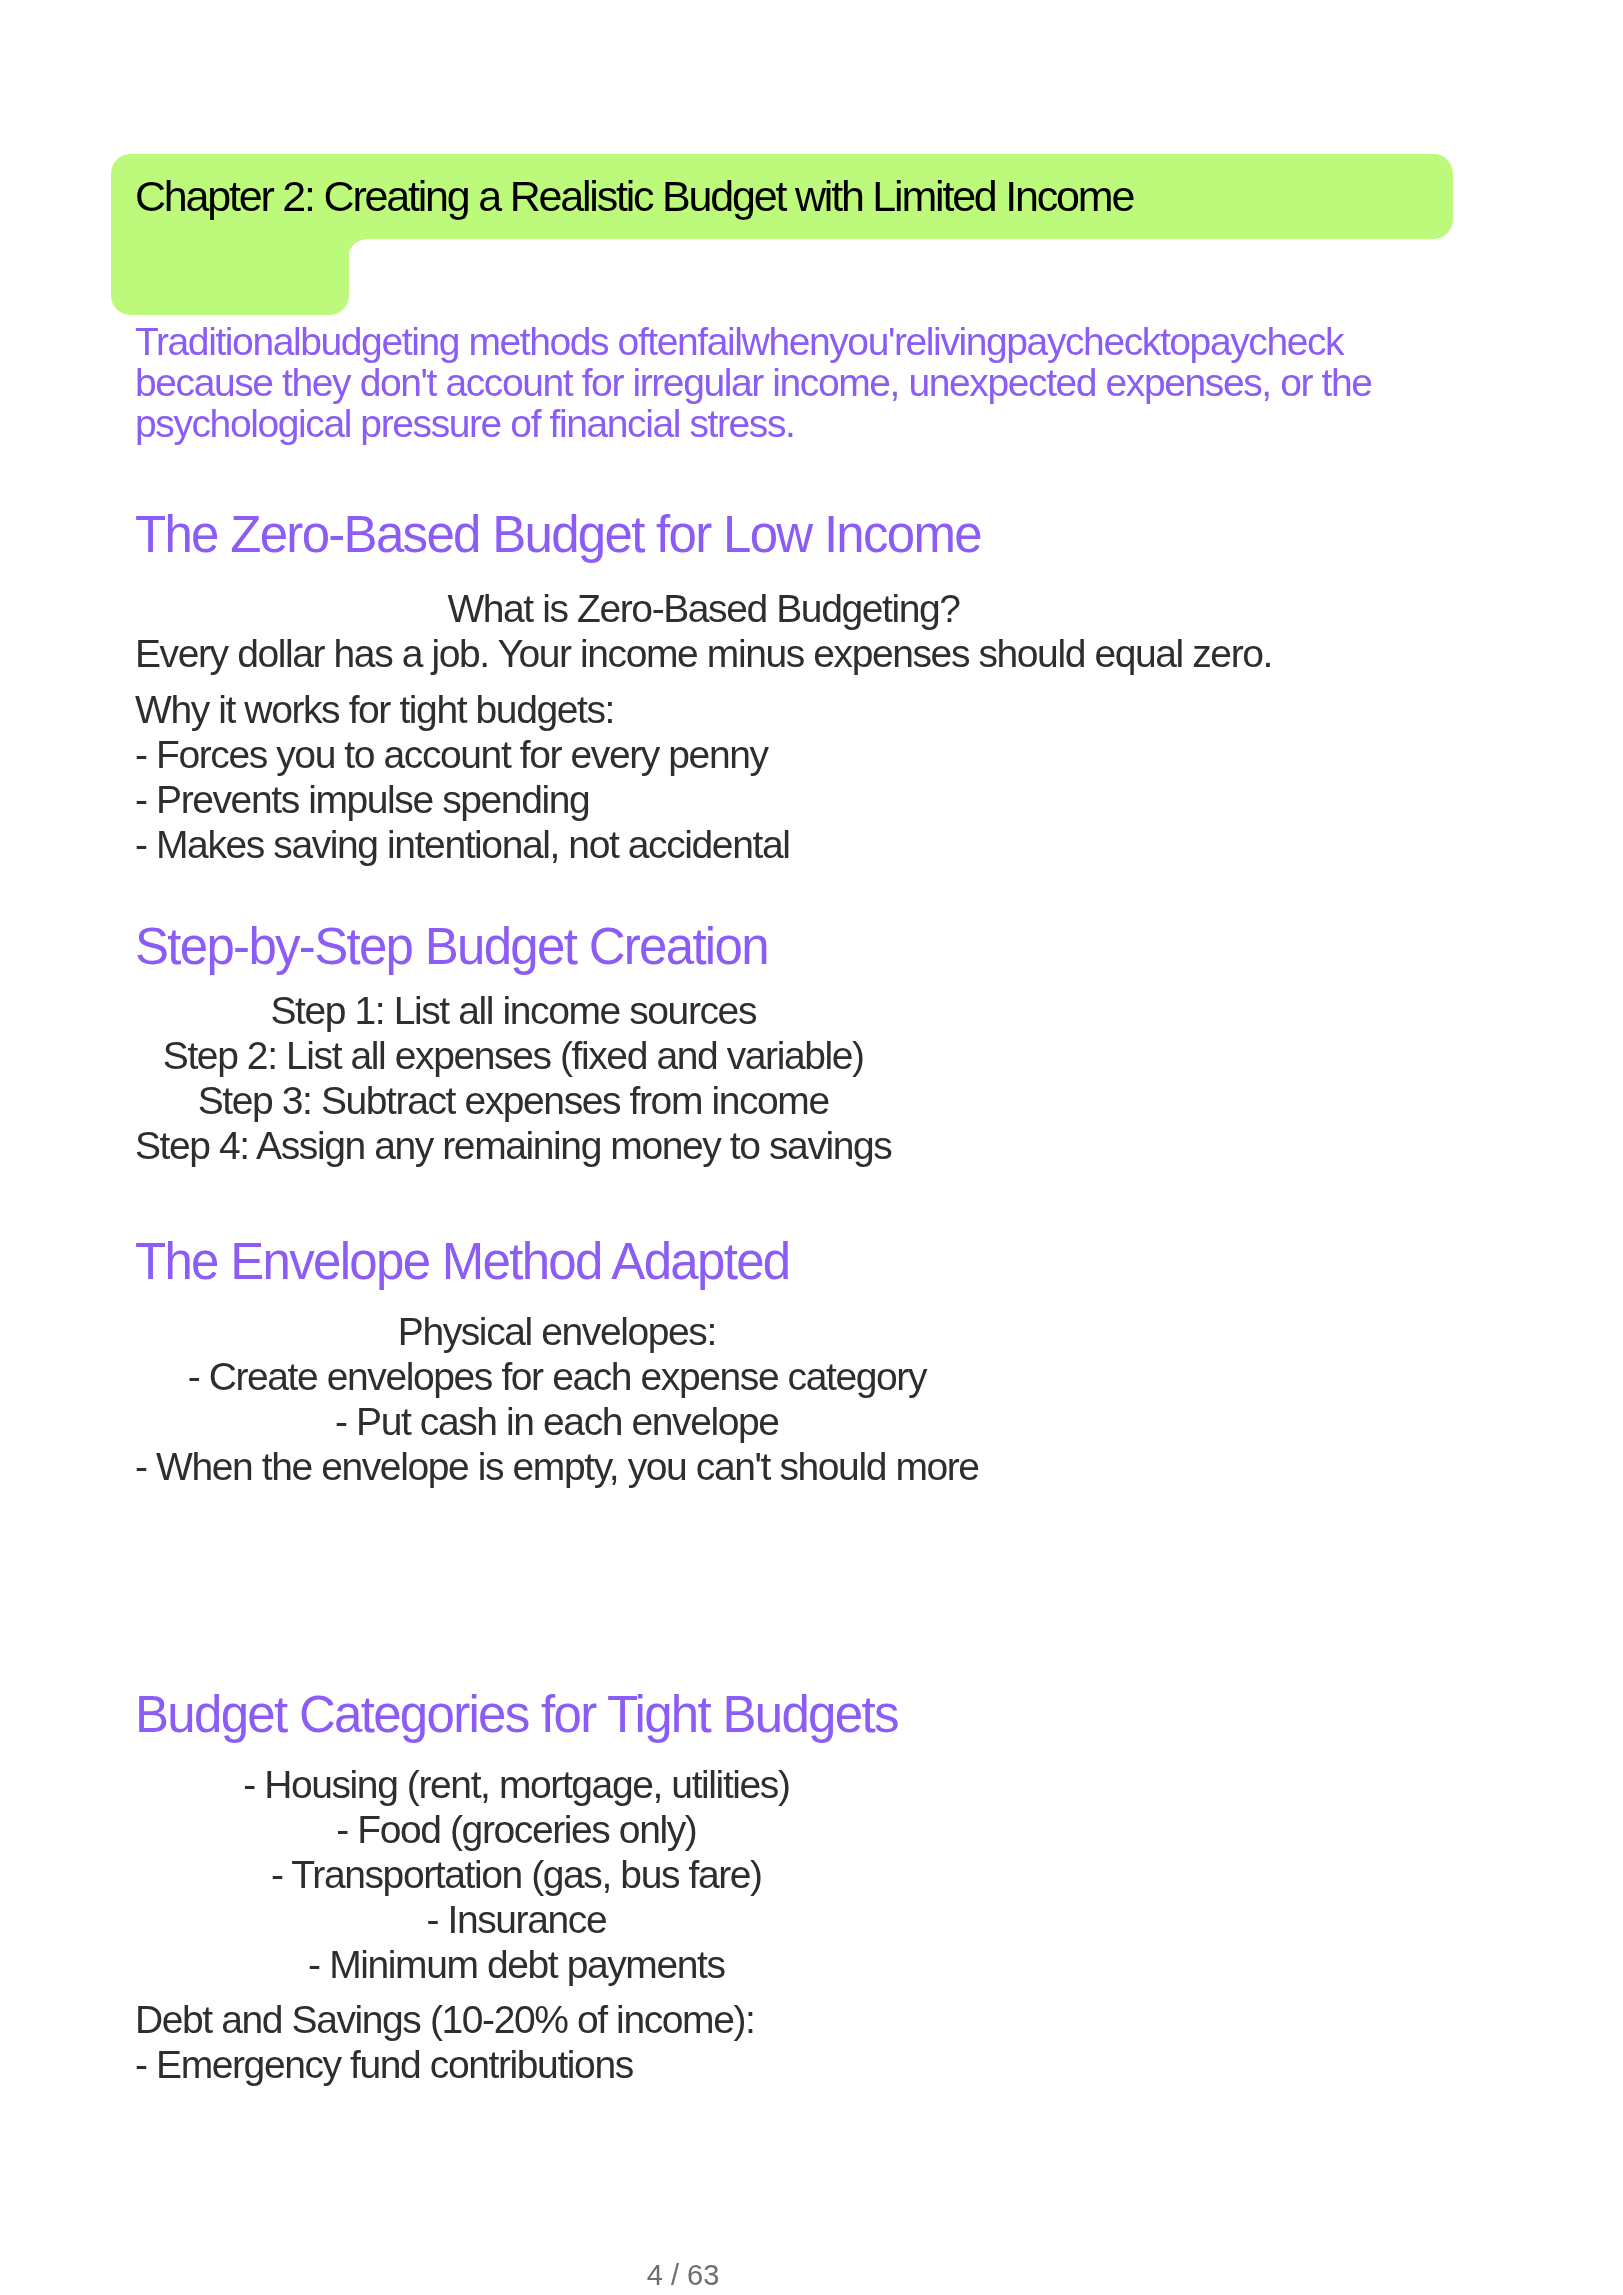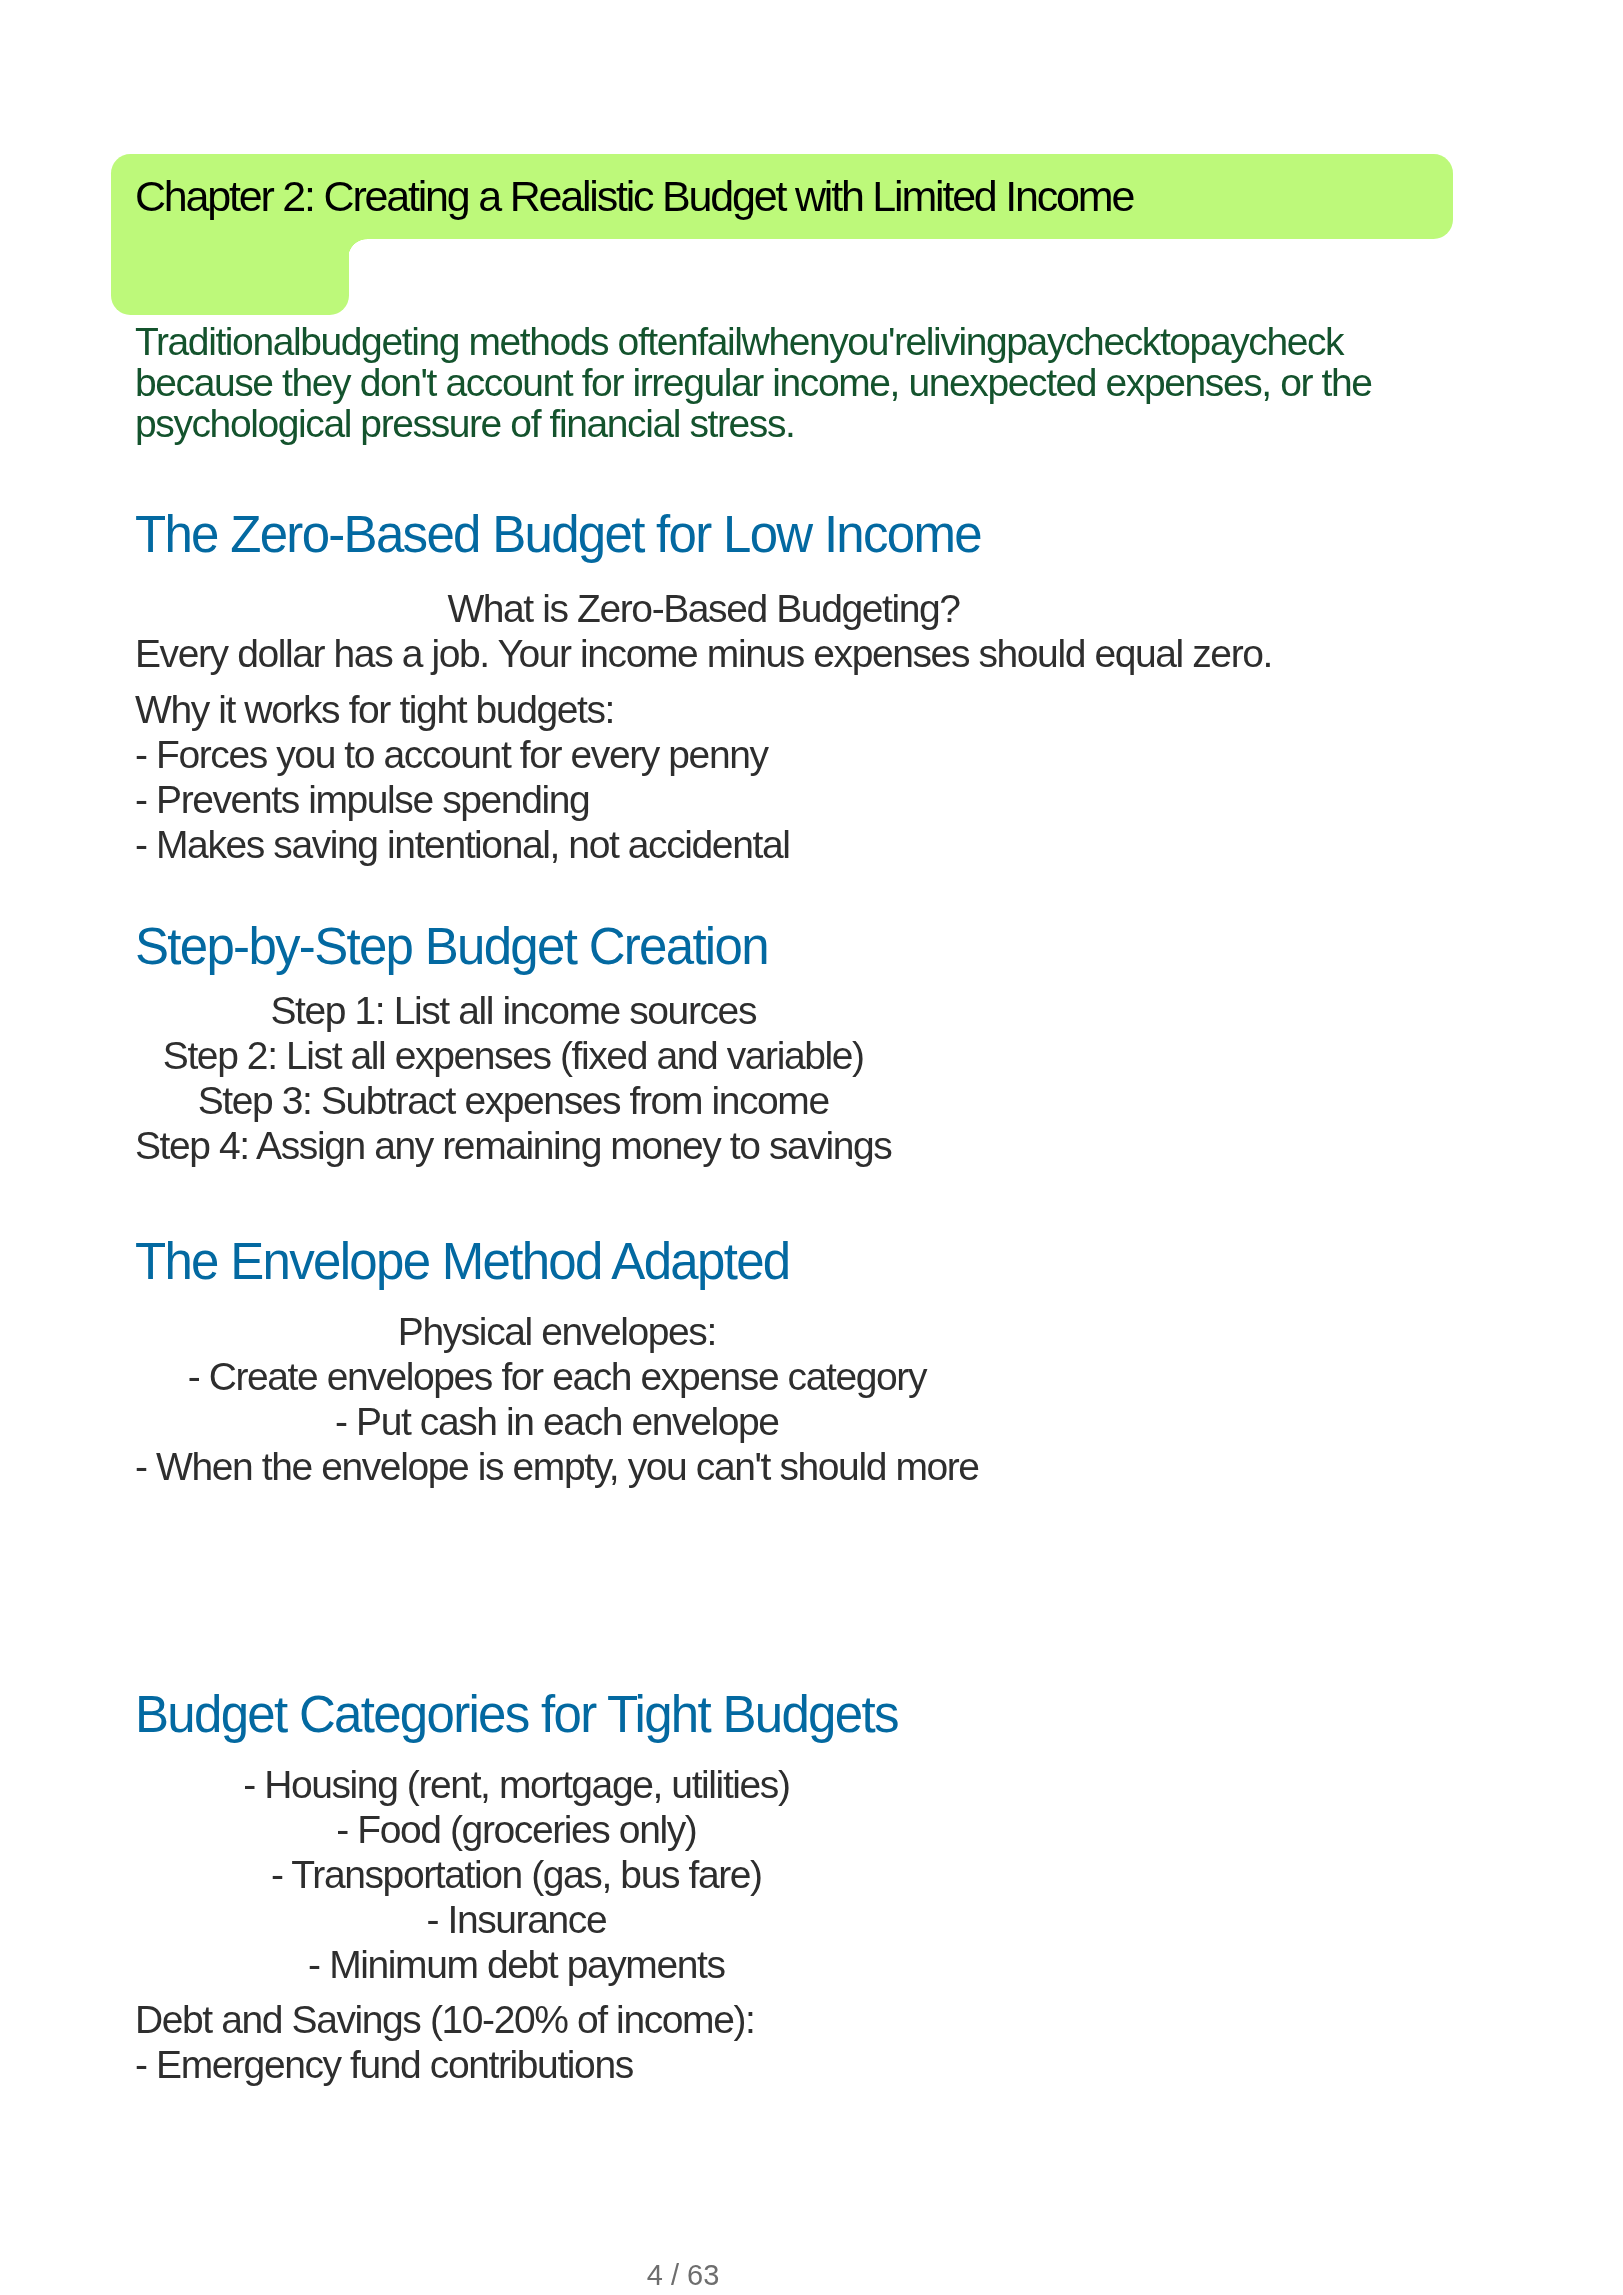--- a/index.html
+++ b/index.html
@@ -18,27 +18,27 @@
   }
   .title {
     position:absolute; left:135px; top:158px; margin:0; z-index:2;
     font-size:43px; line-height:76px; font-weight:400; color:#000;
     letter-spacing:-2.2px;
   }
   .tline { white-space:nowrap; }
 
   .intro {
     position:absolute; left:135px; top:321px; margin:0;
-    font-size:39px; line-height:41px; color:#14532d; letter-spacing:-1.4px; z-index:2;
+    font-size:39px; line-height:41px; color:#8b5cf6; letter-spacing:-1.4px; z-index:2;
   }
   .pline { display:block; white-space:nowrap; }
 
   .sec { position:absolute; left:135px; z-index:2; }
   .sec h2 {
-    margin:0; font-size:51px; line-height:65px; font-weight:400; color:#0369a1;
+    margin:0; font-size:51px; line-height:65px; font-weight:400; color:#8b5cf6;
     letter-spacing:-1.7px; white-space:nowrap;
   }
   .group { margin-top:10.8px; }
   .sec .group:first-of-type { margin-top:var(--gap1);text-align:center; }
   .sec1 { top:502px;  --gap1:19px; }
   .sec2 { top:914px; --gap1:8.6px; }
   .sec3 { top:1229px; --gap1:14.6px; }
   .sec4 { top:1682px; --gap1:14.6px; }
   .bline {
     font-size:39px; line-height:45px; color:#2e2e2e;

